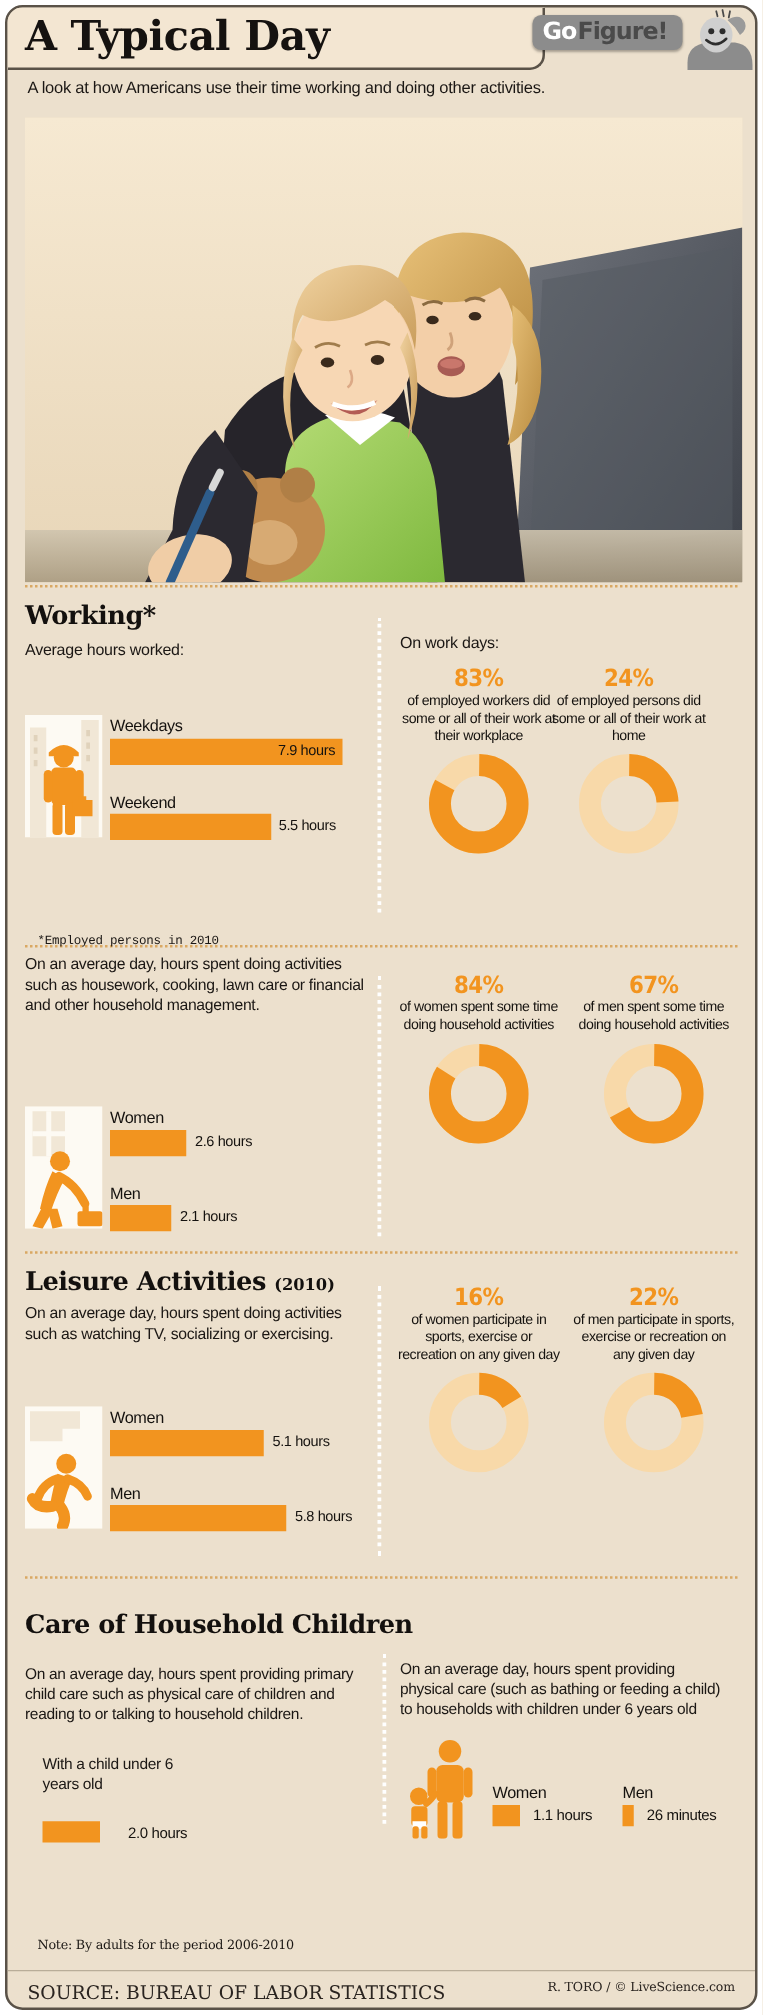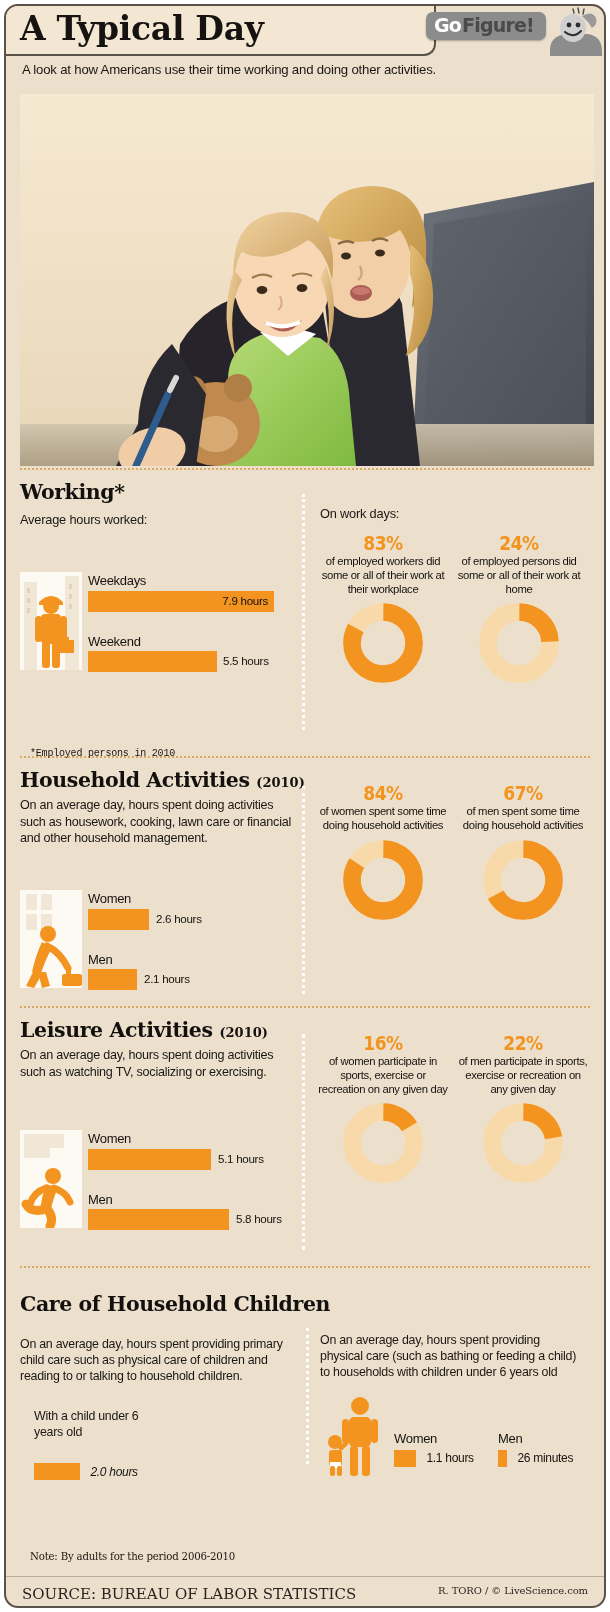--- a/index.html
+++ b/index.html
@@ -309,41 +309,37 @@
       <div class="stat-pct">83%</div>
       <div class="stat-txt">of employed workers did some or all of their work at their workplace</div>
       <div class="donut">
         <svg width="82" height="82" viewBox="0 0 42 42">
           <circle cx="21" cy="21" r="15.9" fill="none" stroke="#f8d9a9" stroke-width="9"></circle>
           <circle cx="21" cy="21" r="15.9" fill="none" stroke="#f2941f" stroke-width="9" stroke-dasharray="82.9 17.1" stroke-dashoffset="25" transform="rotate(0 21 21)"></circle>
         </svg>
       </div>
     </div>
 
-    <div class="stat-col" style="left:448px; top:52px; width:130px;text-align:center;">
+    <div class="stat-col" style="left:432px; top:52px; width:130px;text-align:center;">
       <div class="stat-pct">24%</div>
       <div class="stat-txt">of employed persons did some or all of their work at home</div>
       <div class="donut">
         <svg width="82" height="82" viewBox="0 0 42 42">
           <circle cx="21" cy="21" r="15.9" fill="none" stroke="#f8d9a9" stroke-width="9"></circle>
           <circle cx="21" cy="21" r="15.9" fill="none" stroke="#f2941f" stroke-width="9" stroke-dasharray="24 76" stroke-dashoffset="25"></circle>
         </svg>
       </div>
     </div>
   </div>
 
   <div class="hsep"></div>
 
   <div class="section" style="height:238px;">
     <div class="vdots" style="top:18px; height:208px;"></div>
 
-    <h2 class="sec-title" style="margin-top:10px;">
-      <span>Household Activities</span>
-      <span class="yr">(2010)</span>
-    </h2>
     <div class="sec-desc" style="margin-top:5px;">On an average day, hours spent doing activities such as housework, cooking, lawn care or financial and other household management.</div>
 
     <div style="position:absolute; left:14px; top:122px;">
       <svg width="62" height="98" viewBox="0 0 62 98">
         <rect x="0" y="0" width="62" height="98" fill="#fdfaf3"></rect>
         <rect x="6" y="4" width="26" height="36" fill="#f1e7d6"></rect>
         <rect x="17" y="4" width="4" height="36" fill="#fdfaf3"></rect>
         <rect x="6" y="20" width="26" height="4" fill="#fdfaf3"></rect>
 
         <circle cx="28" cy="44" r="8" fill="#f2941f"></circle>
@@ -470,21 +466,21 @@
     <h2 class="sec-title" style="margin-top:24px;">Care of Household Children</h2>
 
     <div class="care-col" style="position:absolute; left:14px; top:44px; width:270px;">On an average day, hours spent providing primary child care such as physical care of children and reading to or talking to household children.</div>
 
     <div class="care-col" style="position:absolute; left:314px; top:40px; width:262px;">On an average day, hours spent providing physical care (such as bathing or feeding a child) to households with children under 6 years old</div>
 
     <div style="position:absolute; left:28px; top:116px; width:120px;">
       <div class="care-col" style="height:52px;">With a child under 6 years old</div>
       <div style="margin-top:2px;">
         <span class="chip" style="width:46px; height:17px;"></span>
-        <span class="chip-lbl" style="margin-left:6px;font-style:italic;">2.0 hours</span>
+        <span class="chip-lbl" style="margin-left:18px;">2.0 hours</span>
       </div>
     </div>
 
 
     <div style="position:absolute; left:322px; top:104px;">
       <svg width="58" height="80" viewBox="0 0 58 80">
 
         <circle cx="32" cy="10" r="9" fill="#f2941f"></circle>
         <rect x="21" y="21" width="22" height="30" rx="5" fill="#f2941f"></rect>
         <rect x="14" y="23" width="7" height="24" rx="3.5" fill="#f2941f"></rect>

